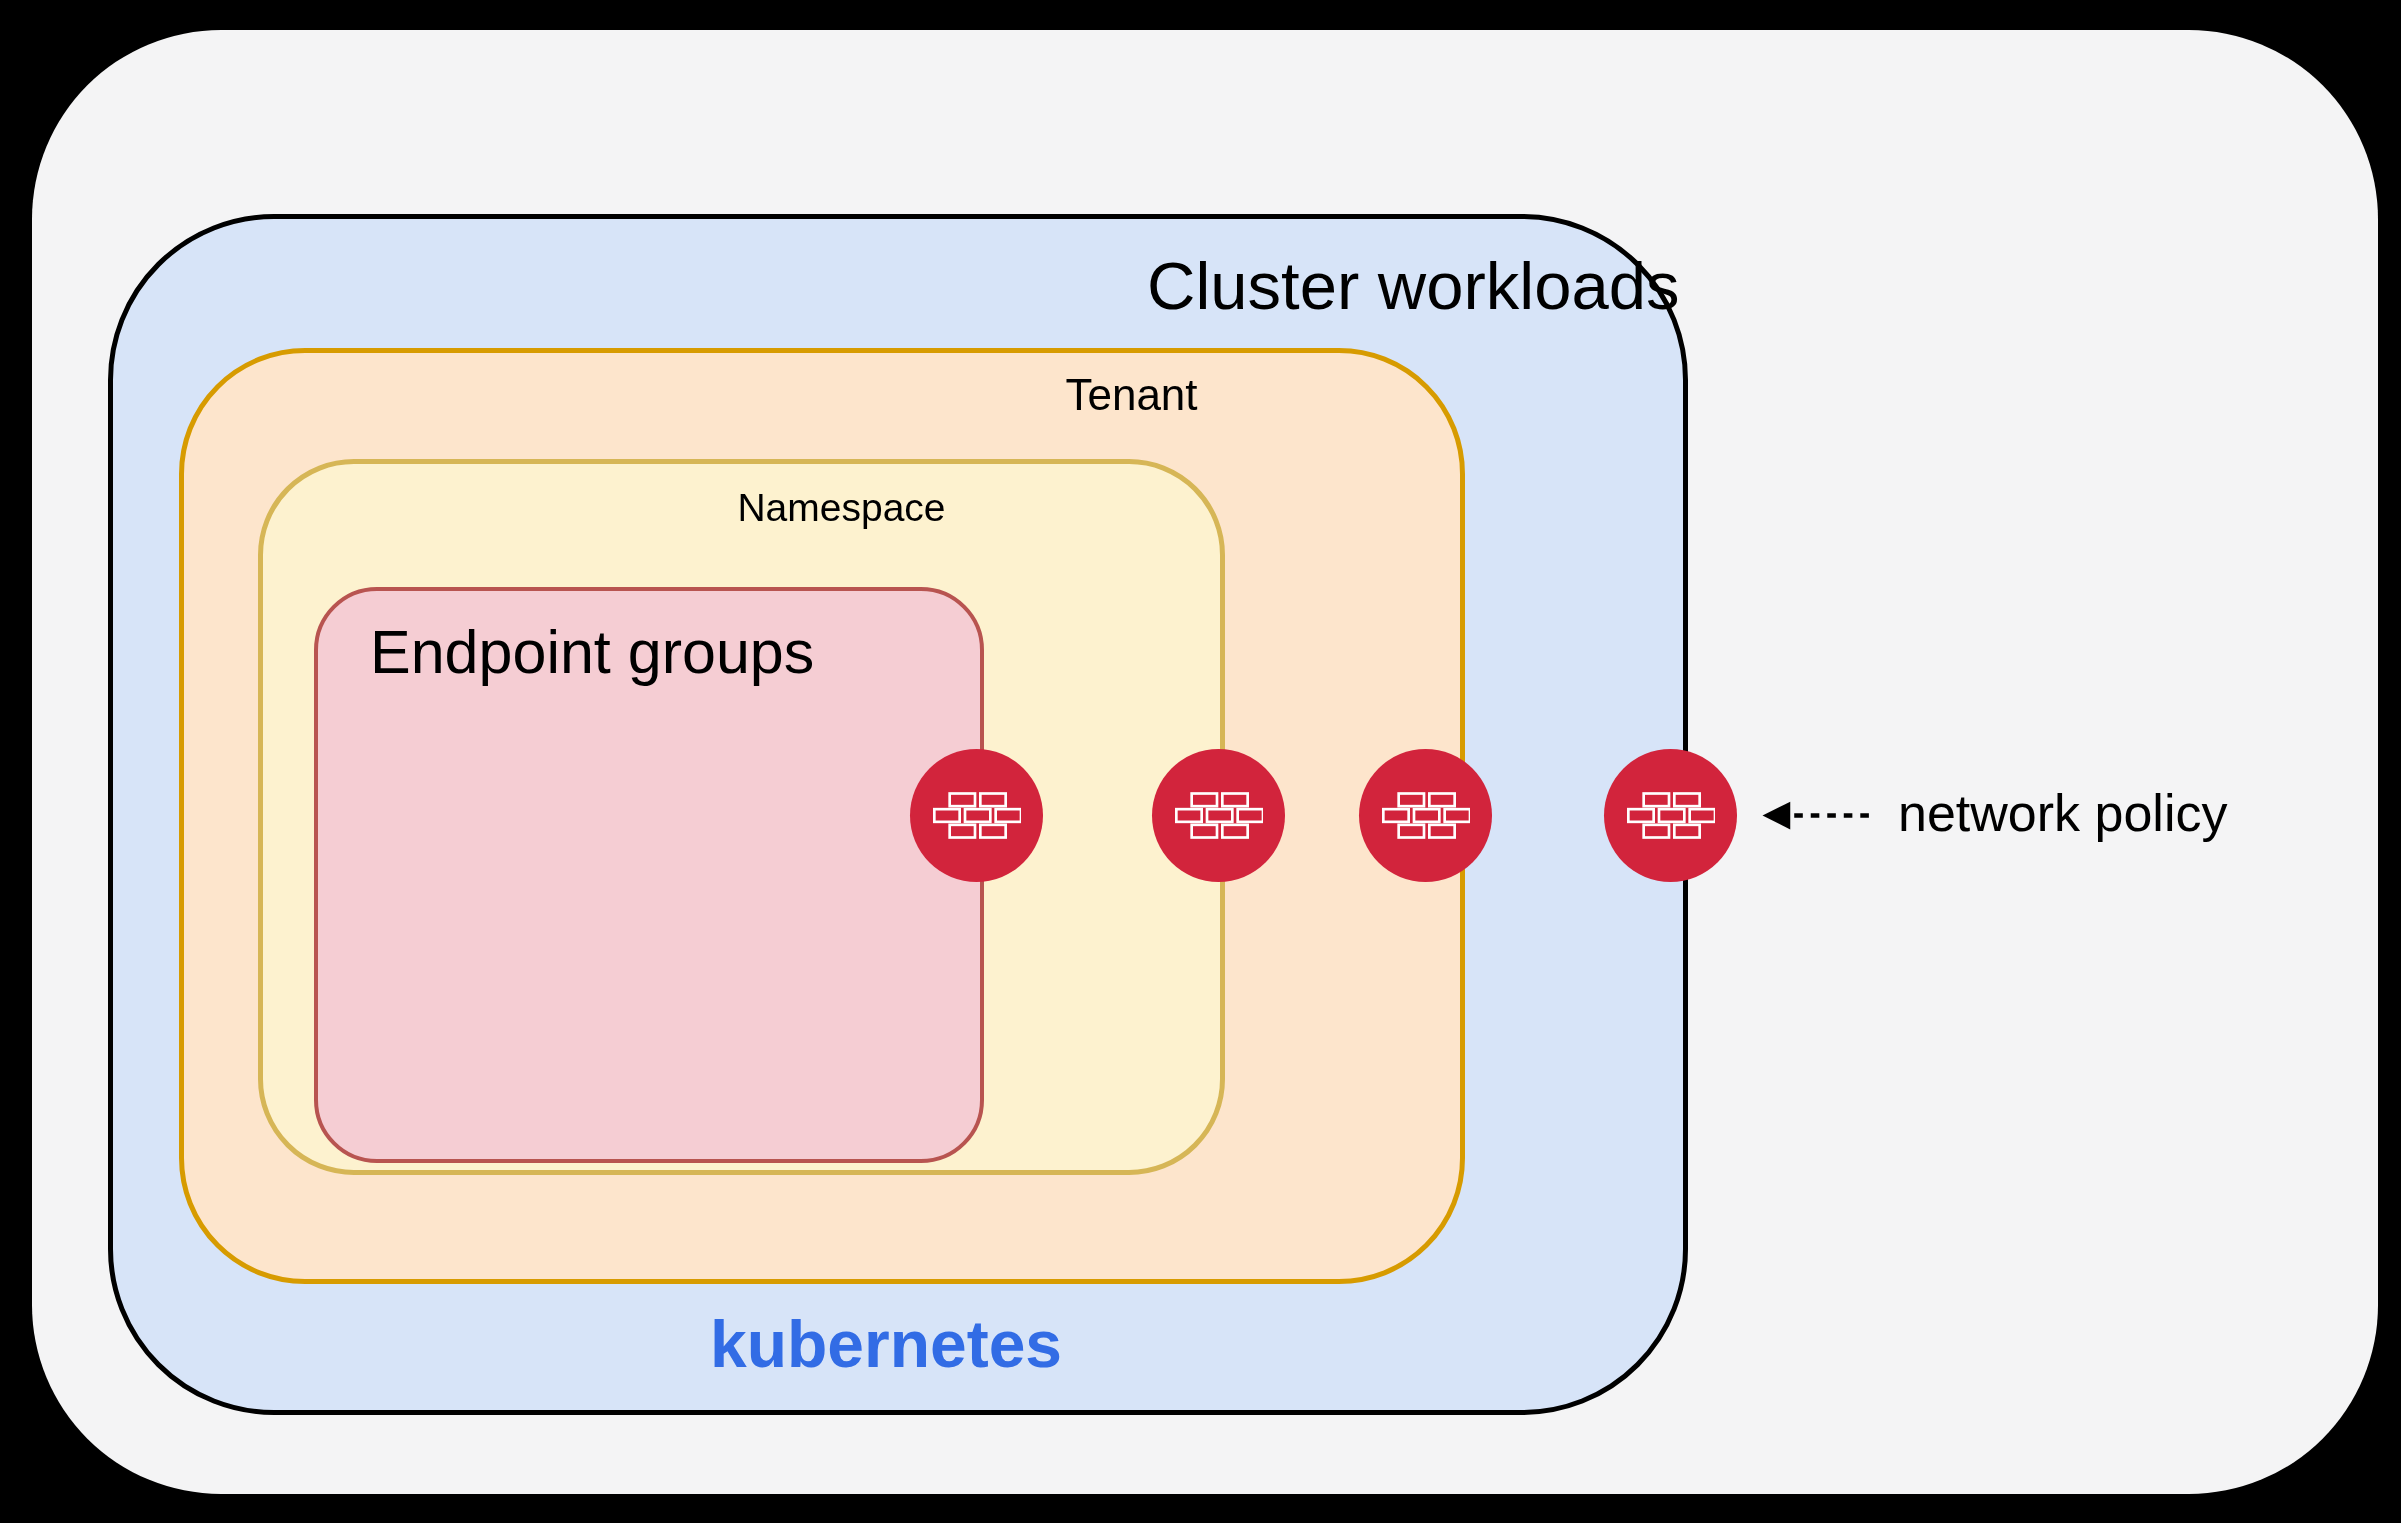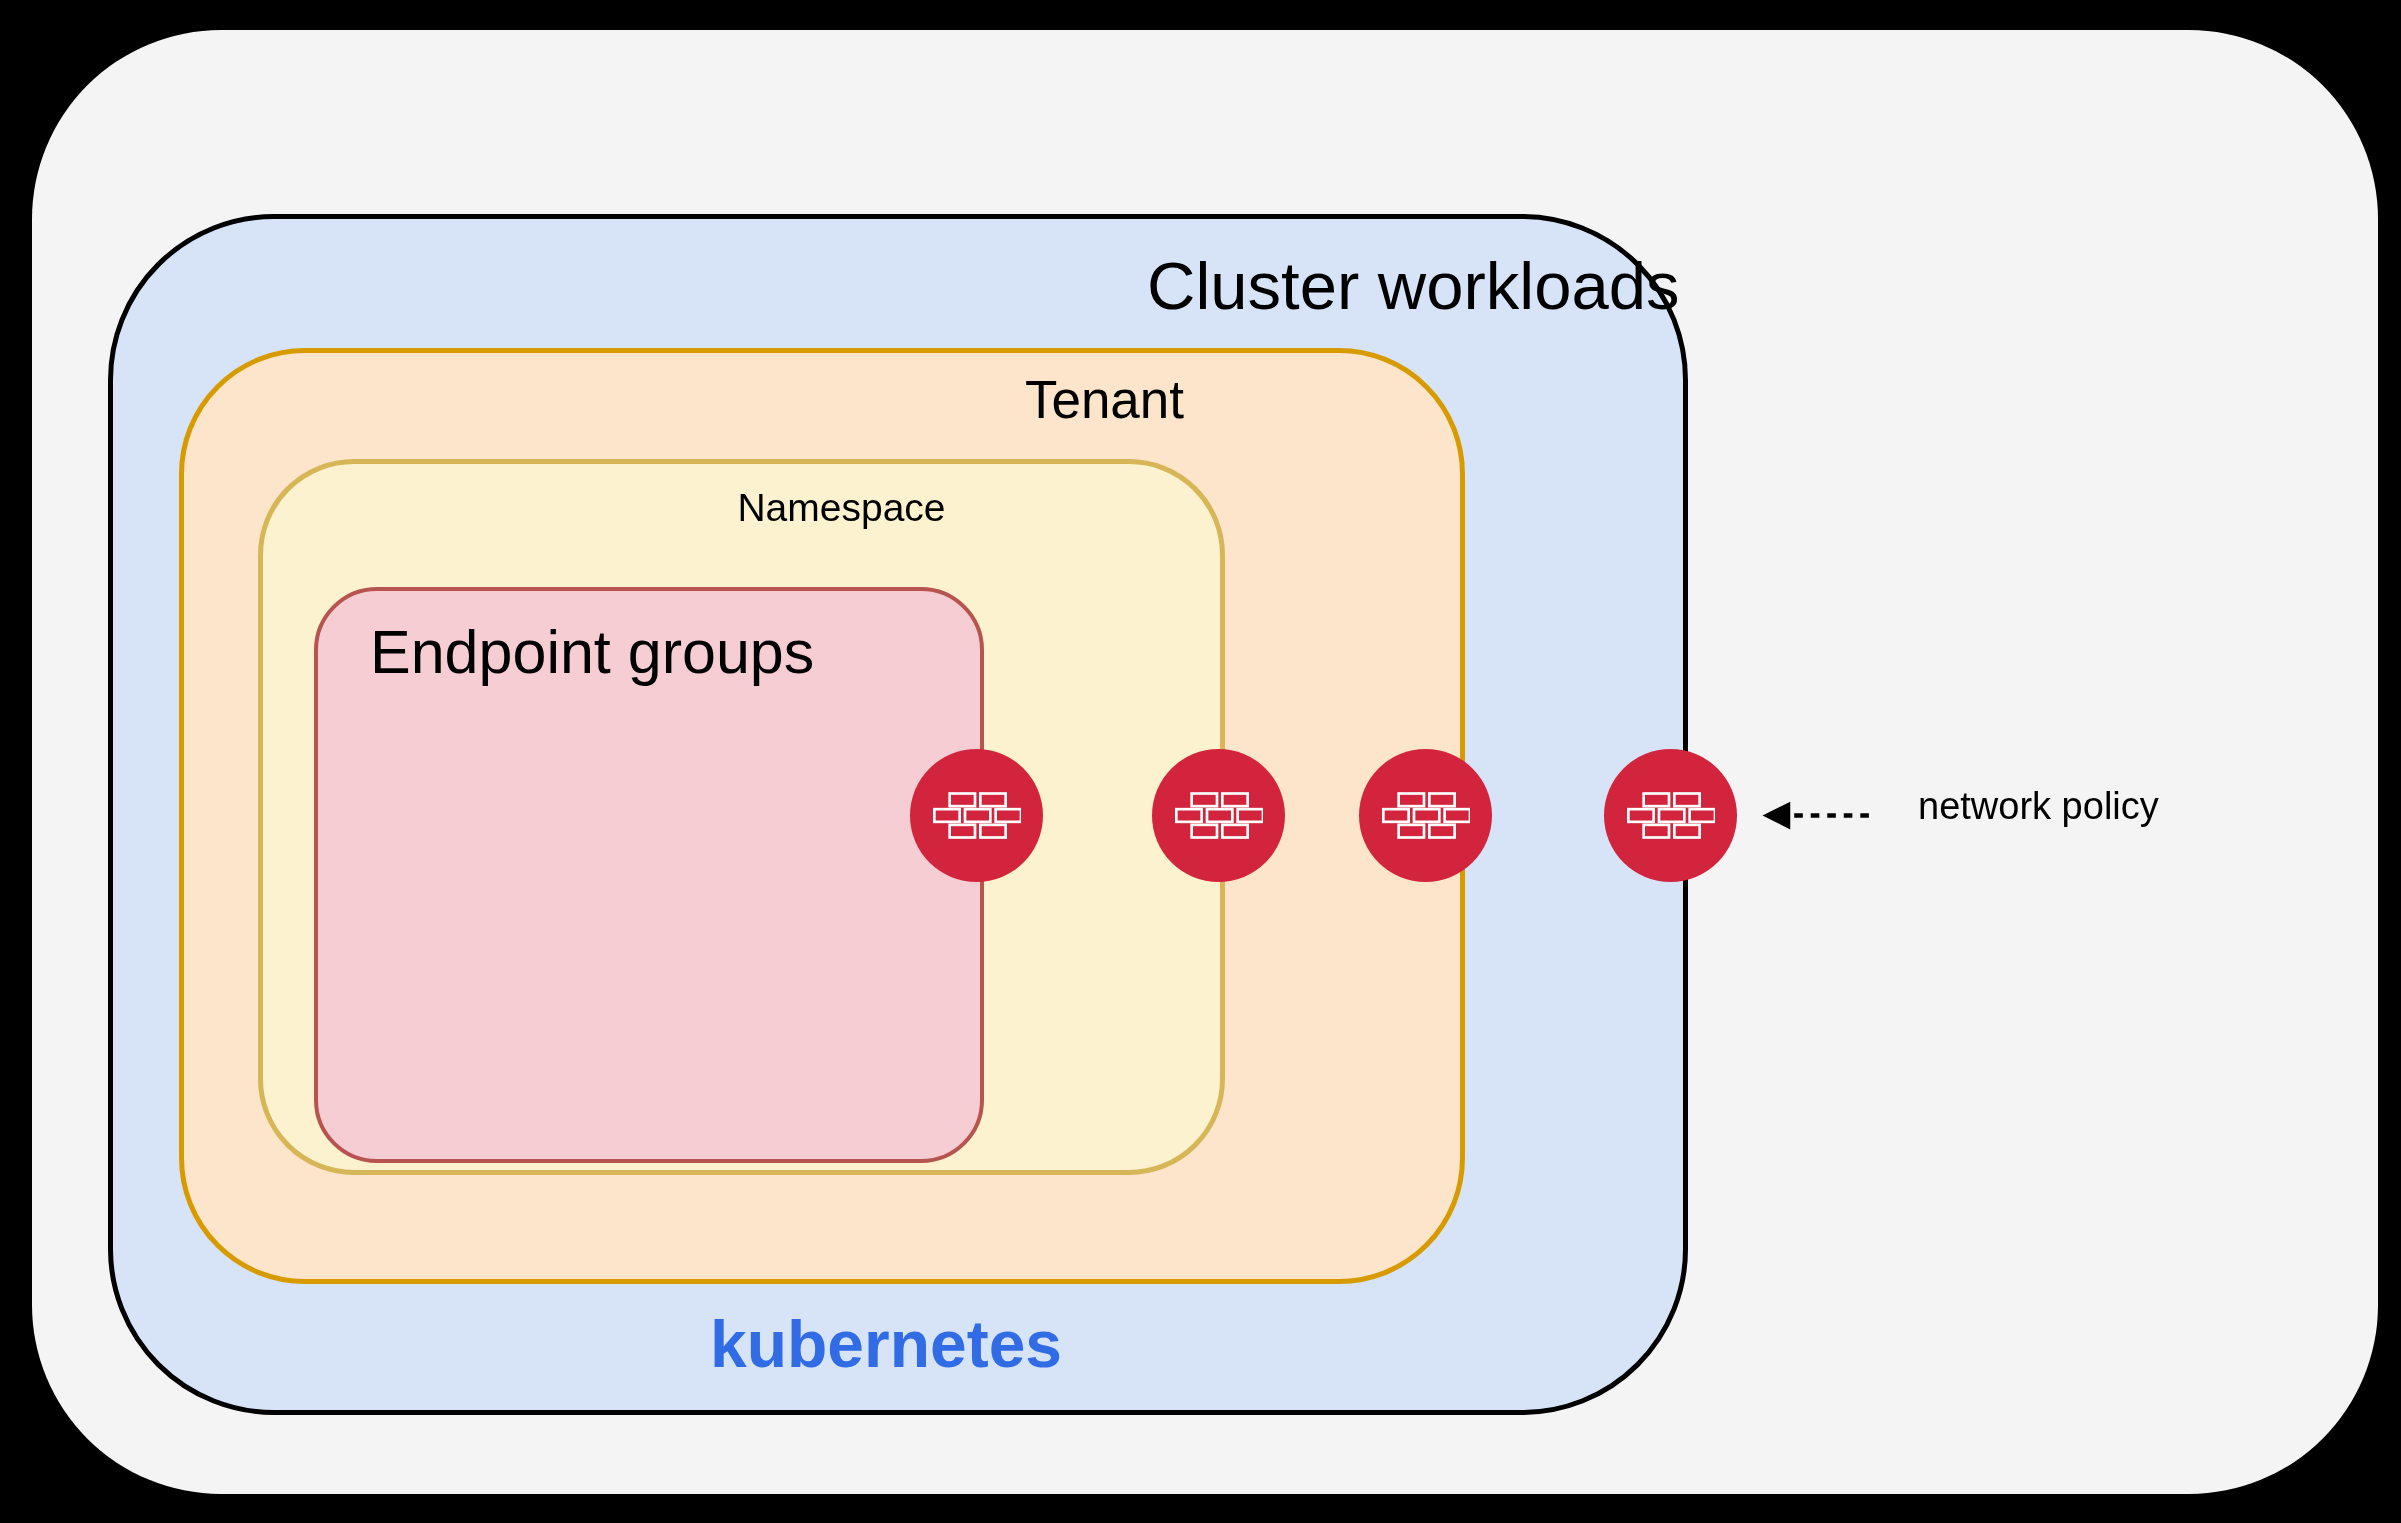--- a/index.html
+++ b/index.html
@@ -56,31 +56,31 @@
 
   .label {
     position: absolute;
     color: var(--text, #000);
     line-height: 1;
     white-space: nowrap;
     text-align: center;
   }
   #title-label      { left: 527px;  top: 59px;   width: 572px; font-size: 70px; }
   #cluster-label    { left: 1034px; top: 33px;   width: 465px; font-size: 67px; }
-  #tenant-label     { left: 814px; top: 20px;   width: 213px; font-size: 53px; }
+  #tenant-label     { left: 841px; top: 20px;   width: 213px; font-size: 44px; }
   #namespace-label  { left: 427px;  top: 8px;   width: 303px; font-size: 39px; margin-top: 16px; }
   #endpoint-label   { left: 52px;   top: 31px;   width: 416px; font-size: 61px; text-align: left; }
   #kubernetes-label {
     left: 585px; top: 1092px; width: 376px;
     font-size: 66px; font-weight: bold;
     color: var(--kubernetes, #326ce5);
   }
   #network-policy-label {
     left: 1898px; top: 787px;
-    font-size: 38px; text-align: right; margin-left: 20px;
+    font-size: 52px; text-align: right;
   }
 
   .fw-circle {
     position: absolute;
     top: 749px;
     width: 133px; height: 133px;
     border-radius: 50%;
     background: var(--red, #d2243c);
     display: flex;
     align-items: center;

